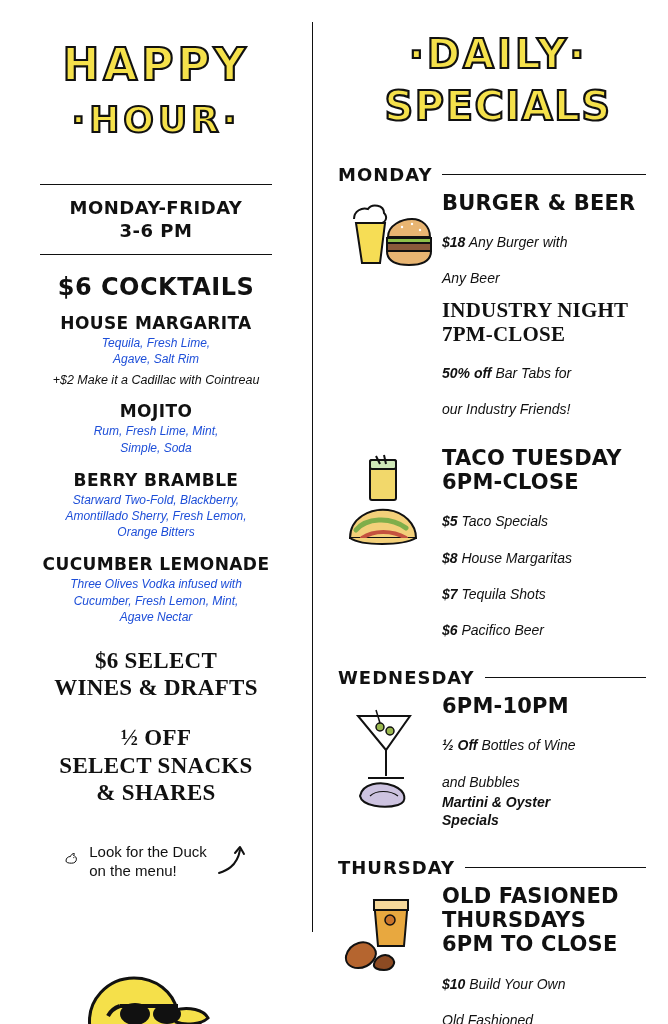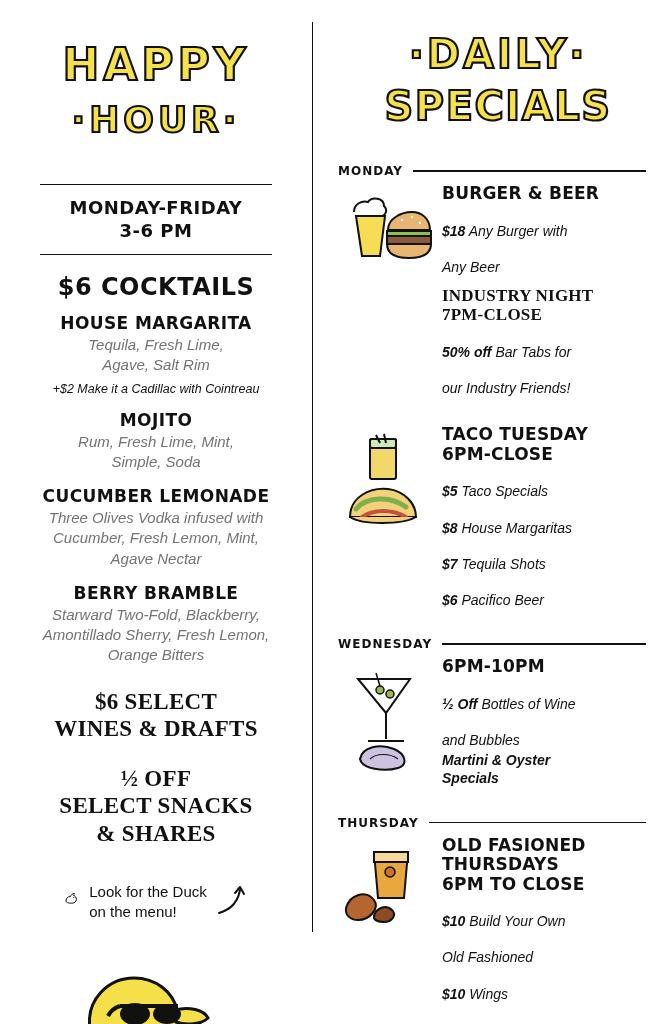--- a/index.html
+++ b/index.html
@@ -63,23 +63,23 @@
   .drink { text-align: center; margin-bottom: 14px; }
   .drink-name {
     font-family: "DejaVu Sans", sans-serif;
     font-weight: bold;
     font-size: 17px;
     letter-spacing: 0.4px;
     margin-bottom: 2px;
   }
   .drink-desc {
     font-style: italic;
-    font-size: 15px;
+    font-size: 12px;
     line-height: 1.35;
-    color: #737373;
+    color: #1d4ed8;
   }
   .drink-note {
     font-style: italic;
     font-size: 12.5px;
     margin-top: 6px;
     color: #111;
   }
 
   .big-deal {
     text-align: center;
@@ -124,21 +124,21 @@
     margin-bottom: 6px;
   }
   .day-head .rule {
     flex: 1 1 auto;
     height: 1.5px;
     background: #111;
   }
   .day-name {
     font-family: "DejaVu Sans", sans-serif;
     font-weight: bold;
-    font-size: 12px;
+    font-size: 18px;
     letter-spacing: 1px;
     white-space: nowrap;
     text-align: right;
   }
   .day-body {
     display: flex;
     gap: 8px;
     align-items: flex-start;
   }
   .day-art {
@@ -147,21 +147,21 @@
     display: flex;
     align-items: center;
     justify-content: center;
     padding-top: 6px;
   }
   .day-items { flex: 1 1 auto; }
   .item { margin-bottom: 10px; }
   .item-title {
     font-family: "DejaVu Sans", sans-serif;
     font-weight: bold;
-    font-size: 17px;
+    font-size: 21px;
     line-height: 1.15;
     letter-spacing: 0.2px;
   }
   .item-line {
     font-size: 14px;
     font-style: italic;
     line-height: 1.3;
     margin-top: 18px;
   }
   .item-line b { font-style: italic; font-weight: bold; }
@@ -211,31 +211,31 @@
       <div class="drink-note">+$2 Make it a Cadillac with Cointreau</div>
     </div>
 
     <div class="drink">
       <div class="drink-name">MOJITO</div>
       <div class="drink-desc ml" style="white-space: pre-line;">Rum, Fresh Lime, Mint,
 Simple, Soda</div>
     </div>
 
     <div class="drink">
+      <div class="drink-name">BERRY BRAMBLE</div>
+      <div class="drink-desc ml" style="white-space: pre-line;">Starward Two-Fold, Blackberry,
+Amontillado Sherry, Fresh Lemon,
+Orange Bitters</div>
+    </div>
+
+    <div class="drink">
       <div class="drink-name">CUCUMBER LEMONADE</div>
       <div class="drink-desc ml" style="white-space: pre-line;">Three Olives Vodka infused with
 Cucumber, Fresh Lemon, Mint,
 Agave Nectar</div>
-    </div>
-
-    <div class="drink">
-      <div class="drink-name">BERRY BRAMBLE</div>
-      <div class="drink-desc ml" style="white-space: pre-line;">Starward Two-Fold, Blackberry,
-Amontillado Sherry, Fresh Lemon,
-Orange Bitters</div>
     </div>
 
     <div class="big-deal ml" style="white-space: pre-line;">$6 SELECT
 WINES &amp; DRAFTS</div>
     <div class="big-deal second ml" style="white-space: pre-line;">½ OFF
 SELECT SNACKS
 &amp; SHARES</div>
 
     <div class="duck-note">
       <span>

